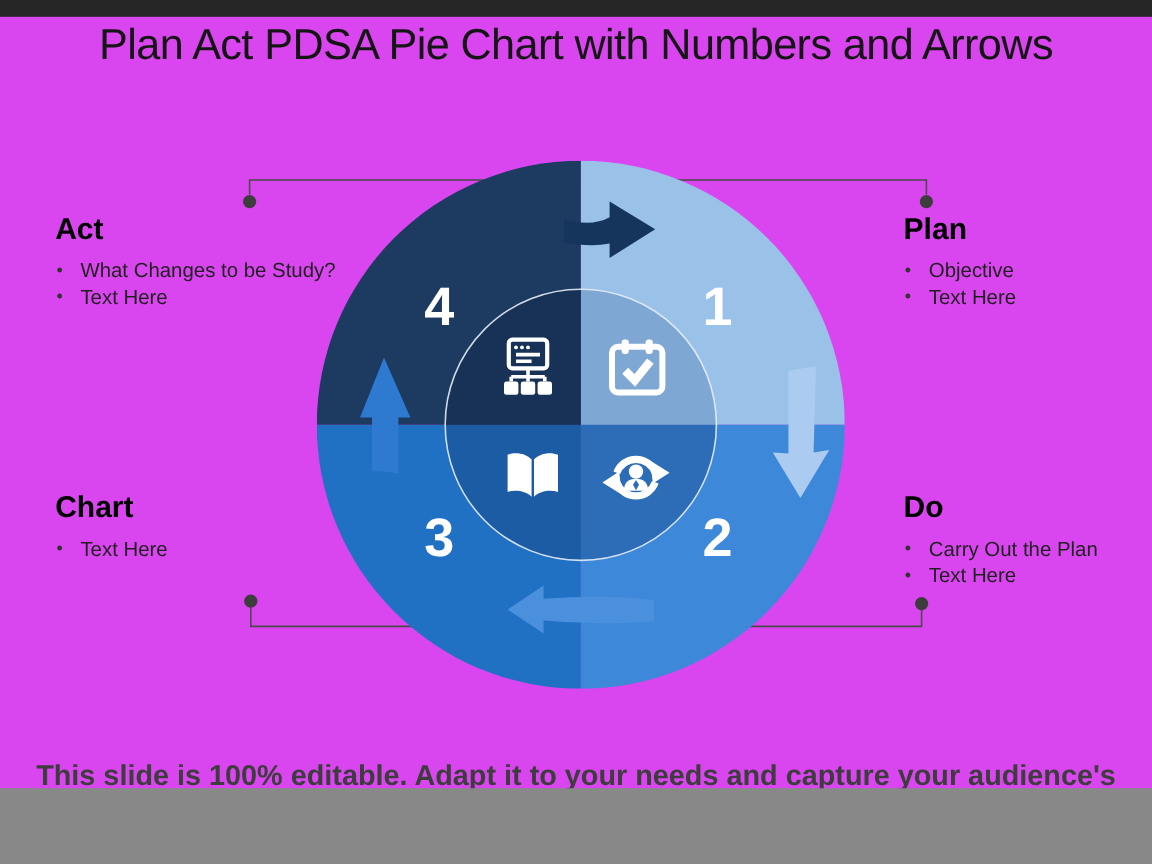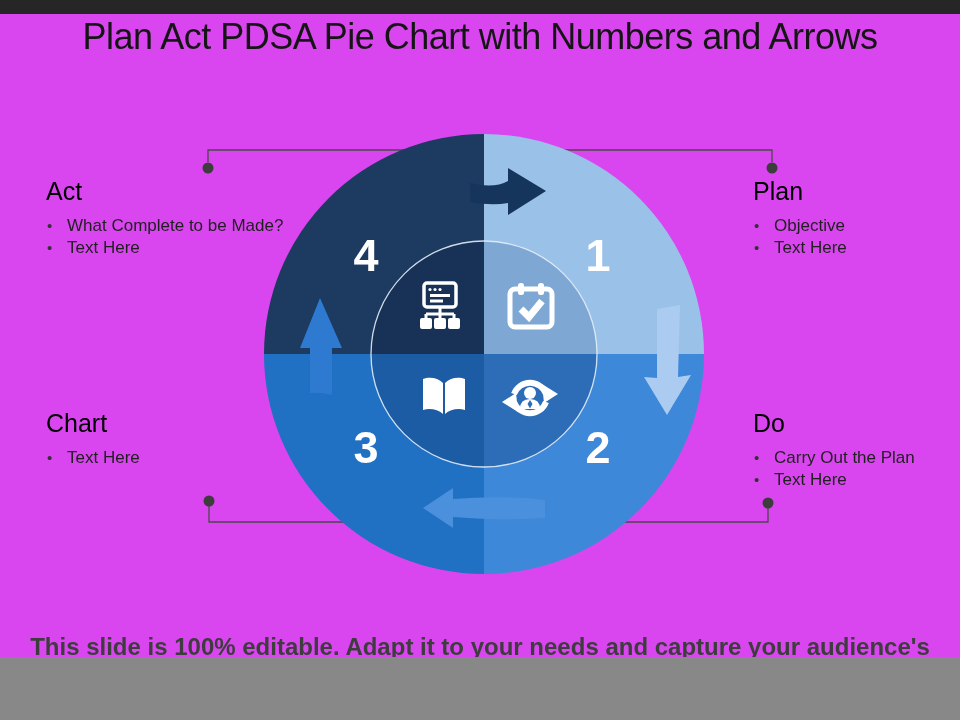--- a/index.html
+++ b/index.html
@@ -16,21 +16,21 @@
   .pie{position:absolute;left:264px;top:134px;width:440px;height:440px;z-index:2;}
   .pie svg.main{position:absolute;left:0;top:0;}
   .num{position:absolute;transform:translate(-50%,-50%);color:#ffffff;
        font-size:45px;font-weight:bold;z-index:3;}
   .n1{left:334px;top:122px;} .n2{left:334px;top:314px;}
   .n3{left:102px;top:314px;} .n4{left:102px;top:122px;}
   .icon{position:absolute;width:56px;height:56px;z-index:3;}
   .ic-sitemap{left:148px;top:146px;} .ic-calendar{left:239px;top:146px;}
   .ic-book{left:152px;top:236px;}   .ic-sync{left:238px;top:236px;}
   .label{position:absolute;width:290px;z-index:3;}
-  .label h2{margin:0;font-size:25px;font-weight:normal;color:#000000;}
+  .label h2{margin:0;font-size:25px;font-weight:bold;color:#000000;}
   .label ul{margin:9px 0 0;padding:0;list-style:none;}
   .label li{position:relative;padding-left:21px;font-size:17px;line-height:22px;color:#1f1f1f;}
   .label li::before{content:"\2022";position:absolute;left:1px;top:0;color:#333;font-size:15px;}
   .lbl-act{left:46px;top:177px;} .lbl-plan{left:753px;top:177px;}
   .lbl-study{left:46px;top:409px;} .lbl-do{left:753px;top:409px;}
 </style>
 </head>
 <body>
 
 <div class="slide">
@@ -110,21 +110,21 @@
       <polygon points="16,42 0,32 14,23" fill="#fff"></polygon>
       <circle cx="28" cy="23" r="6" fill="#fff"></circle>
       <path d="M18,39 Q18,29 28,29 Q38,29 38,39 Z" fill="#fff"></path>
       <path d="M28,30 L25.5,34 L28,38.5 L30.5,34 Z" fill="#2d6cb6"></path>
     </svg>
   </div>
 
   <div class="label lbl-act">
     <h2>Act</h2>
     <ul>
-      <li>What Complete to be Made?</li>
+      <li>What Changes to be Study?</li>
       <li>Text Here</li>
     </ul>
   </div>
 
   <div class="label lbl-plan">
     <h2>Plan</h2>
     <ul>
       <li>Objective</li>
       <li>Text Here</li>
     </ul>

